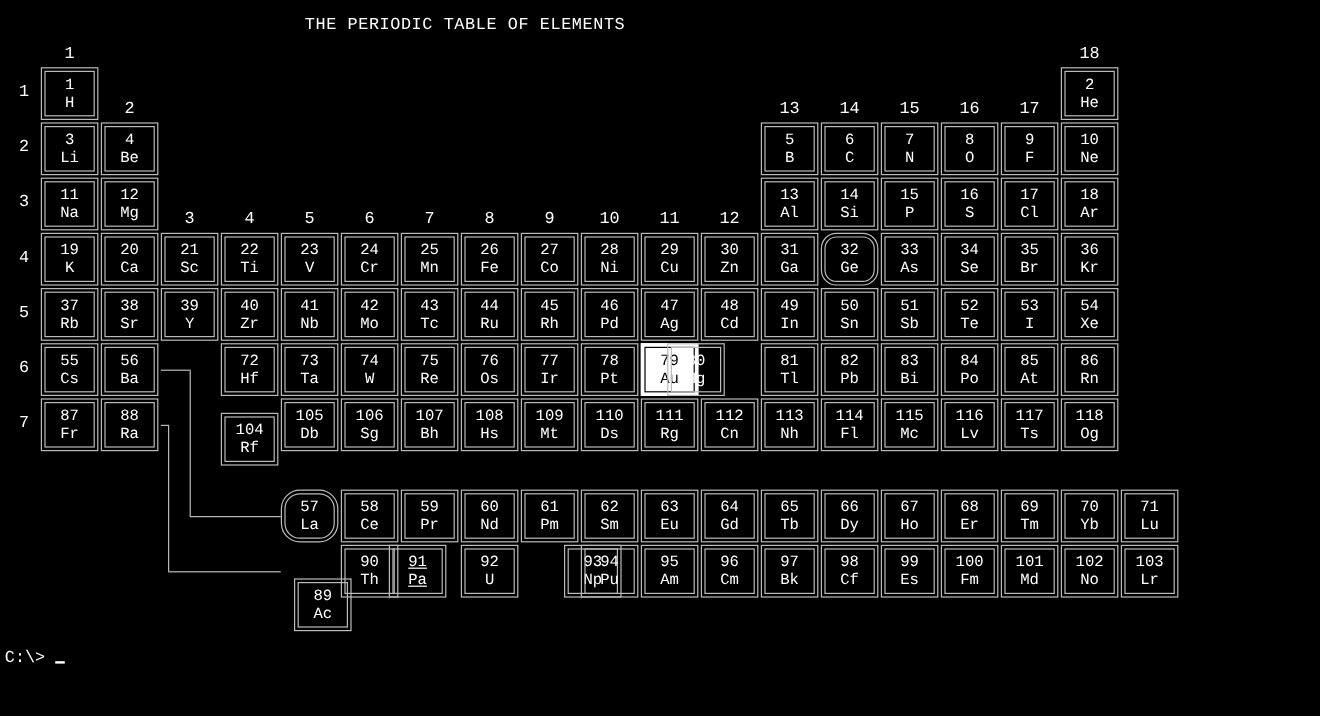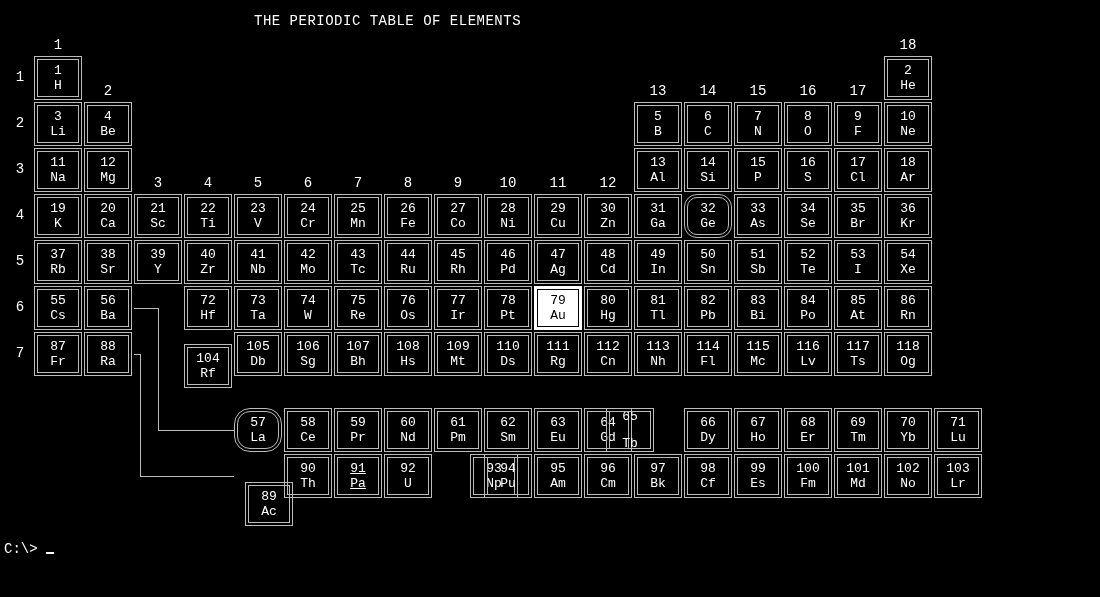--- a/index.html
+++ b/index.html
@@ -351,21 +351,21 @@
         <div class="s">Ir</div>
       </div>
       <div class="cell" style="left: 480px; top: 272px;">
         <div class="n">78</div>
         <div class="s">Pt</div>
       </div>
       <div class="cell selected" style="left: 530px; top: 272px;">
         <div class="n">79</div>
         <div class="s">Au</div>
       </div>
-      <div class="cell" style="left: 580px; top: 272px;">
+      <div class="cell" style="left: 552px; top: 272px;">
         <div class="n">80</div>
         <div class="s">Hg</div>
       </div>
       <div class="cell" style="left: 630px; top: 272px;">
         <div class="n">81</div>
         <div class="s">Tl</div>
       </div>
       <div class="cell" style="left: 680px; top: 272px;">
         <div class="n">82</div>
         <div class="s">Pb</div>
@@ -479,21 +479,21 @@
         <div class="s">Sm</div>
       </div>
       <div class="cell" style="left: 530px; top: 394px;">
         <div class="n">63</div>
         <div class="s">Eu</div>
       </div>
       <div class="cell" style="left: 580px; top: 394px;">
         <div class="n">64</div>
         <div class="s">Gd</div>
       </div>
-      <div class="cell" style="left: 602px; top: 394px; justify-content: space-between;">
+      <div class="cell" style="left: 630px; top: 394px;">
         <div class="n">65</div>
         <div class="s">Tb</div>
       </div>
       <div class="cell" style="left: 680px; top: 394px;">
         <div class="n">66</div>
         <div class="s">Dy</div>
       </div>
       <div class="cell" style="left: 730px; top: 394px;">
         <div class="n">67</div>
         <div class="s">Ho</div>
@@ -515,21 +515,21 @@
         <div class="s">Lu</div>
       </div>
       <div class="cell" style="left: 230px; top: 468px; margin-left: 11px;">
         <div class="n">89</div>
         <div class="s">Ac</div>
       </div>
       <div class="cell" style="left: 280px; top: 440px;">
         <div class="n">90</div>
         <div class="s">Th</div>
       </div>
-      <div class="cell" style="left: 330px; top: 440px; text-decoration: underline;">
+      <div class="cell" style="left: 320px; top: 440px; text-decoration: underline;">
         <div class="n">91</div>
         <div class="s">Pa</div>
       </div>
       <div class="cell" style="left: 380px; top: 440px;">
         <div class="n">92</div>
         <div class="s">U</div>
       </div>
       <div class="cell" style="left: 430px; top: 440px; margin-left: 36px;">
         <div class="n">93</div>
         <div class="s">Np</div>

